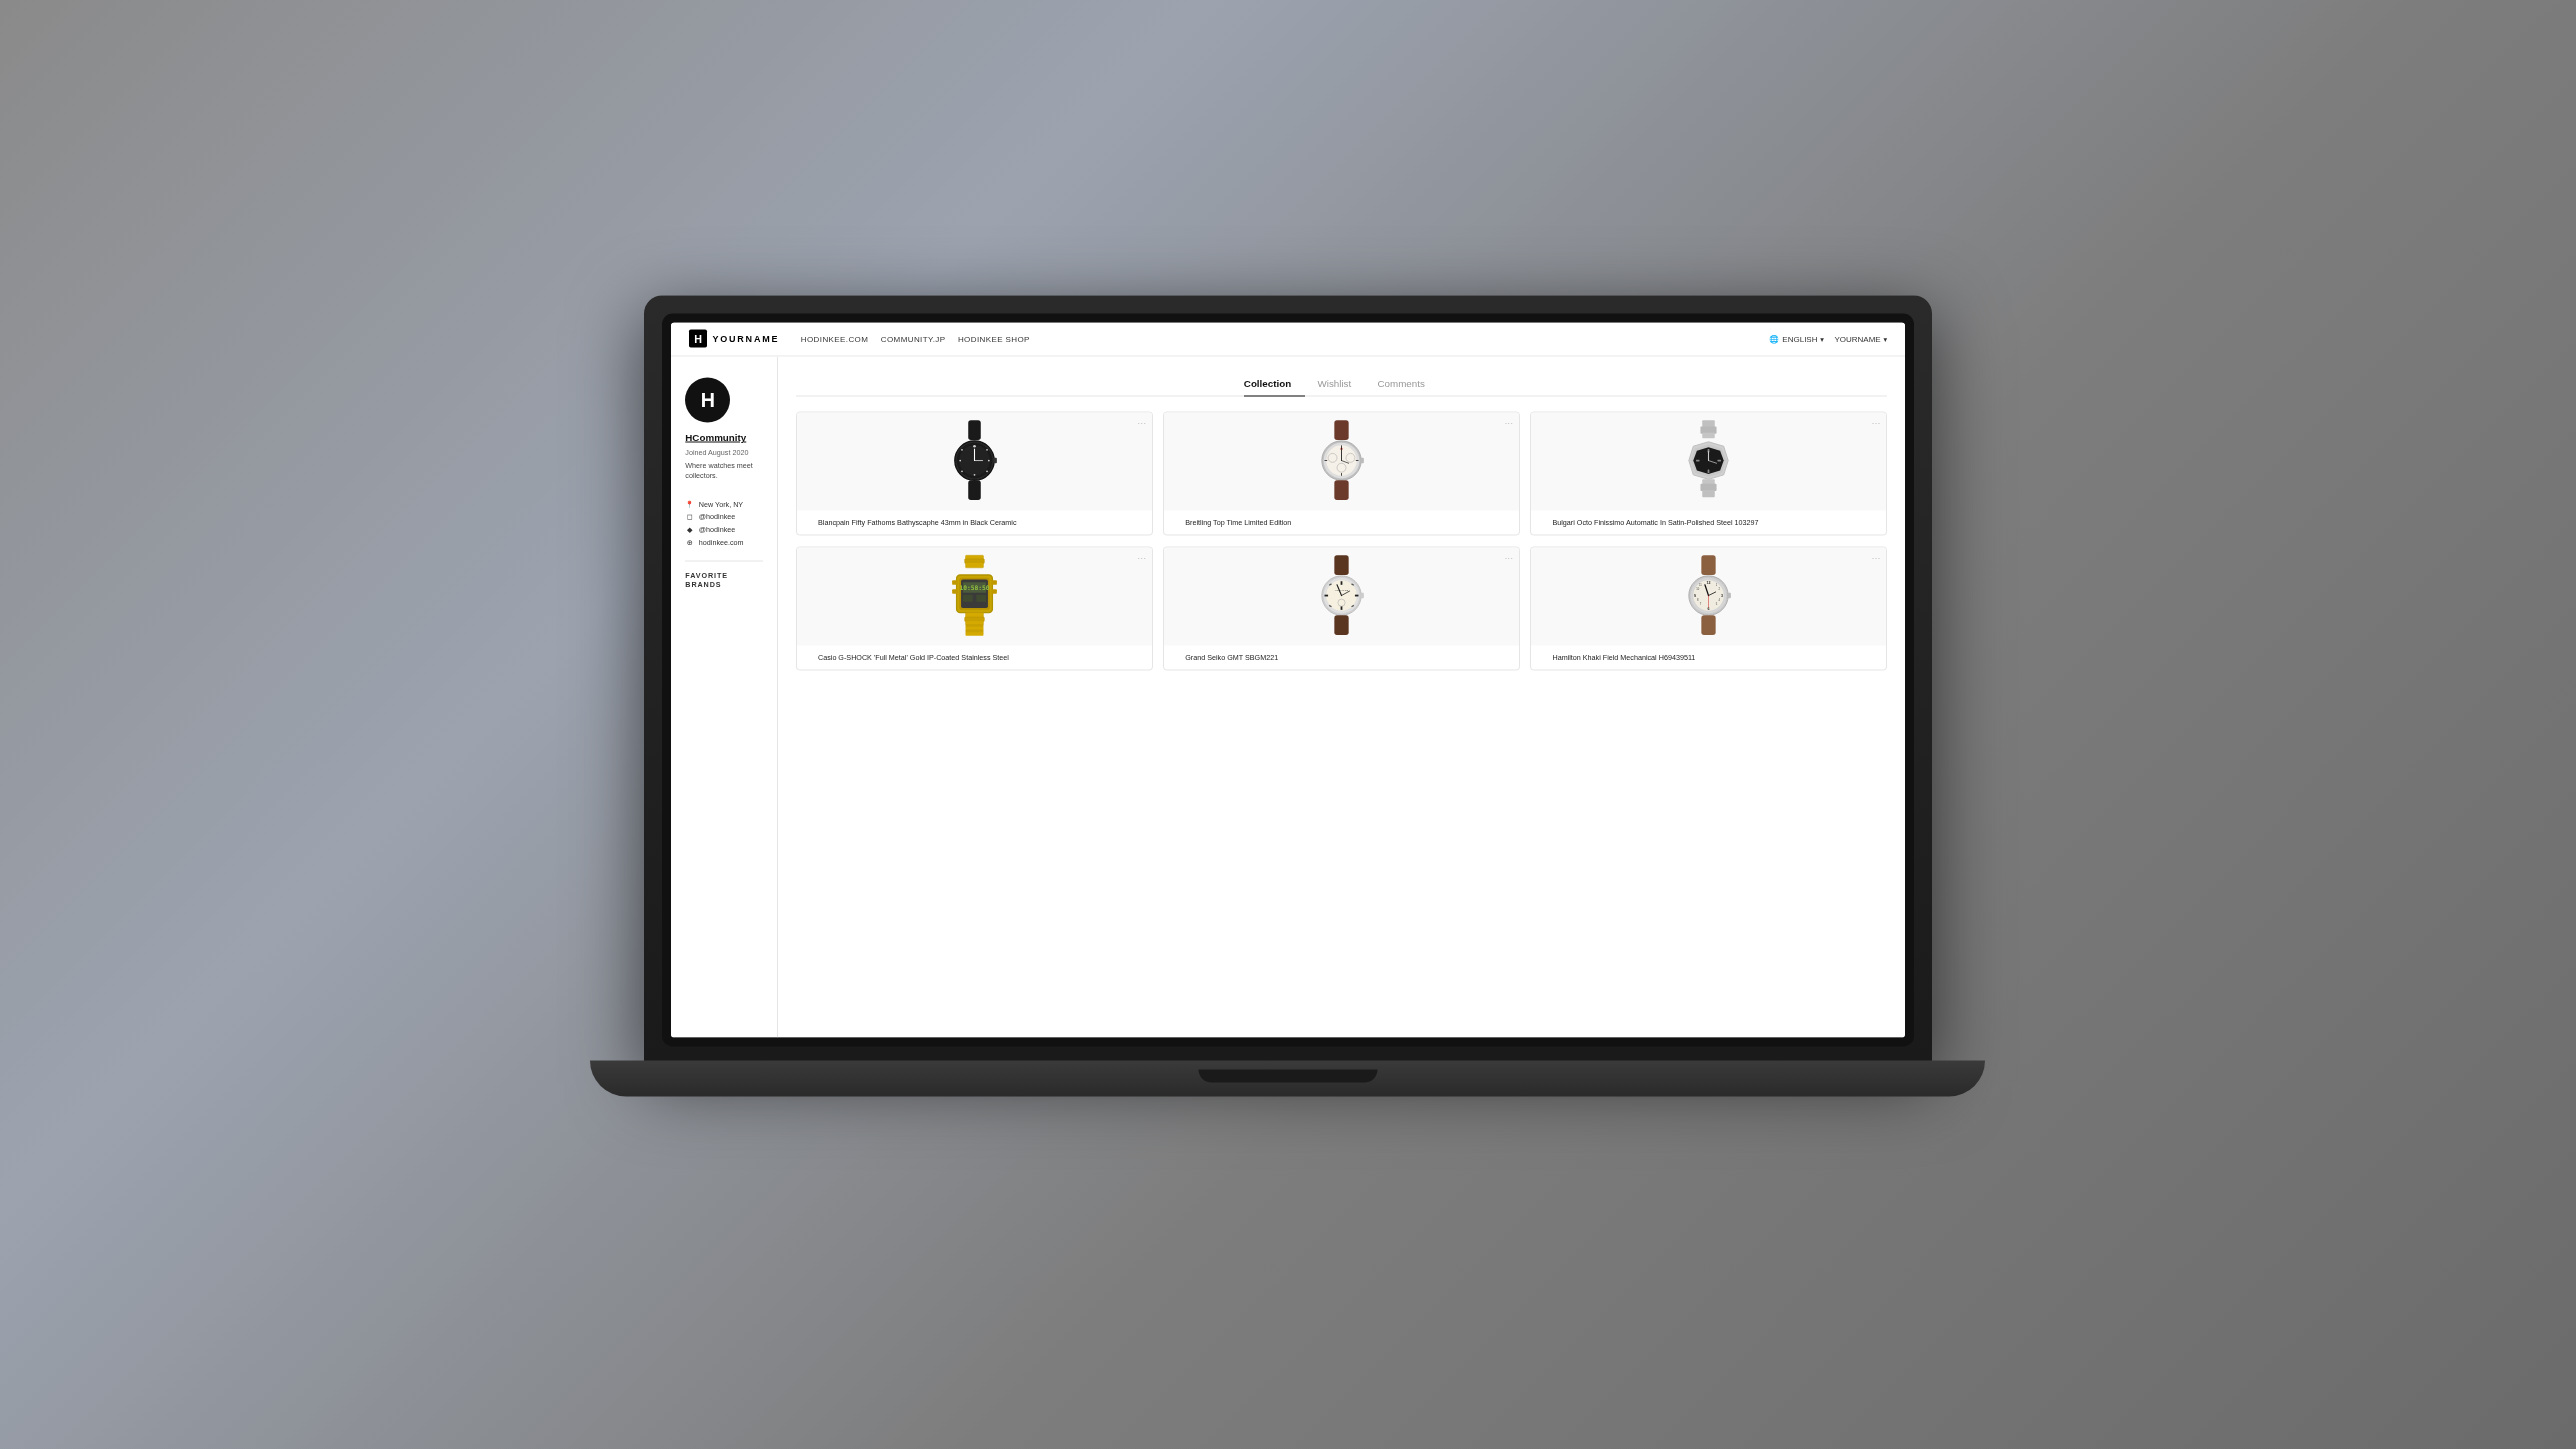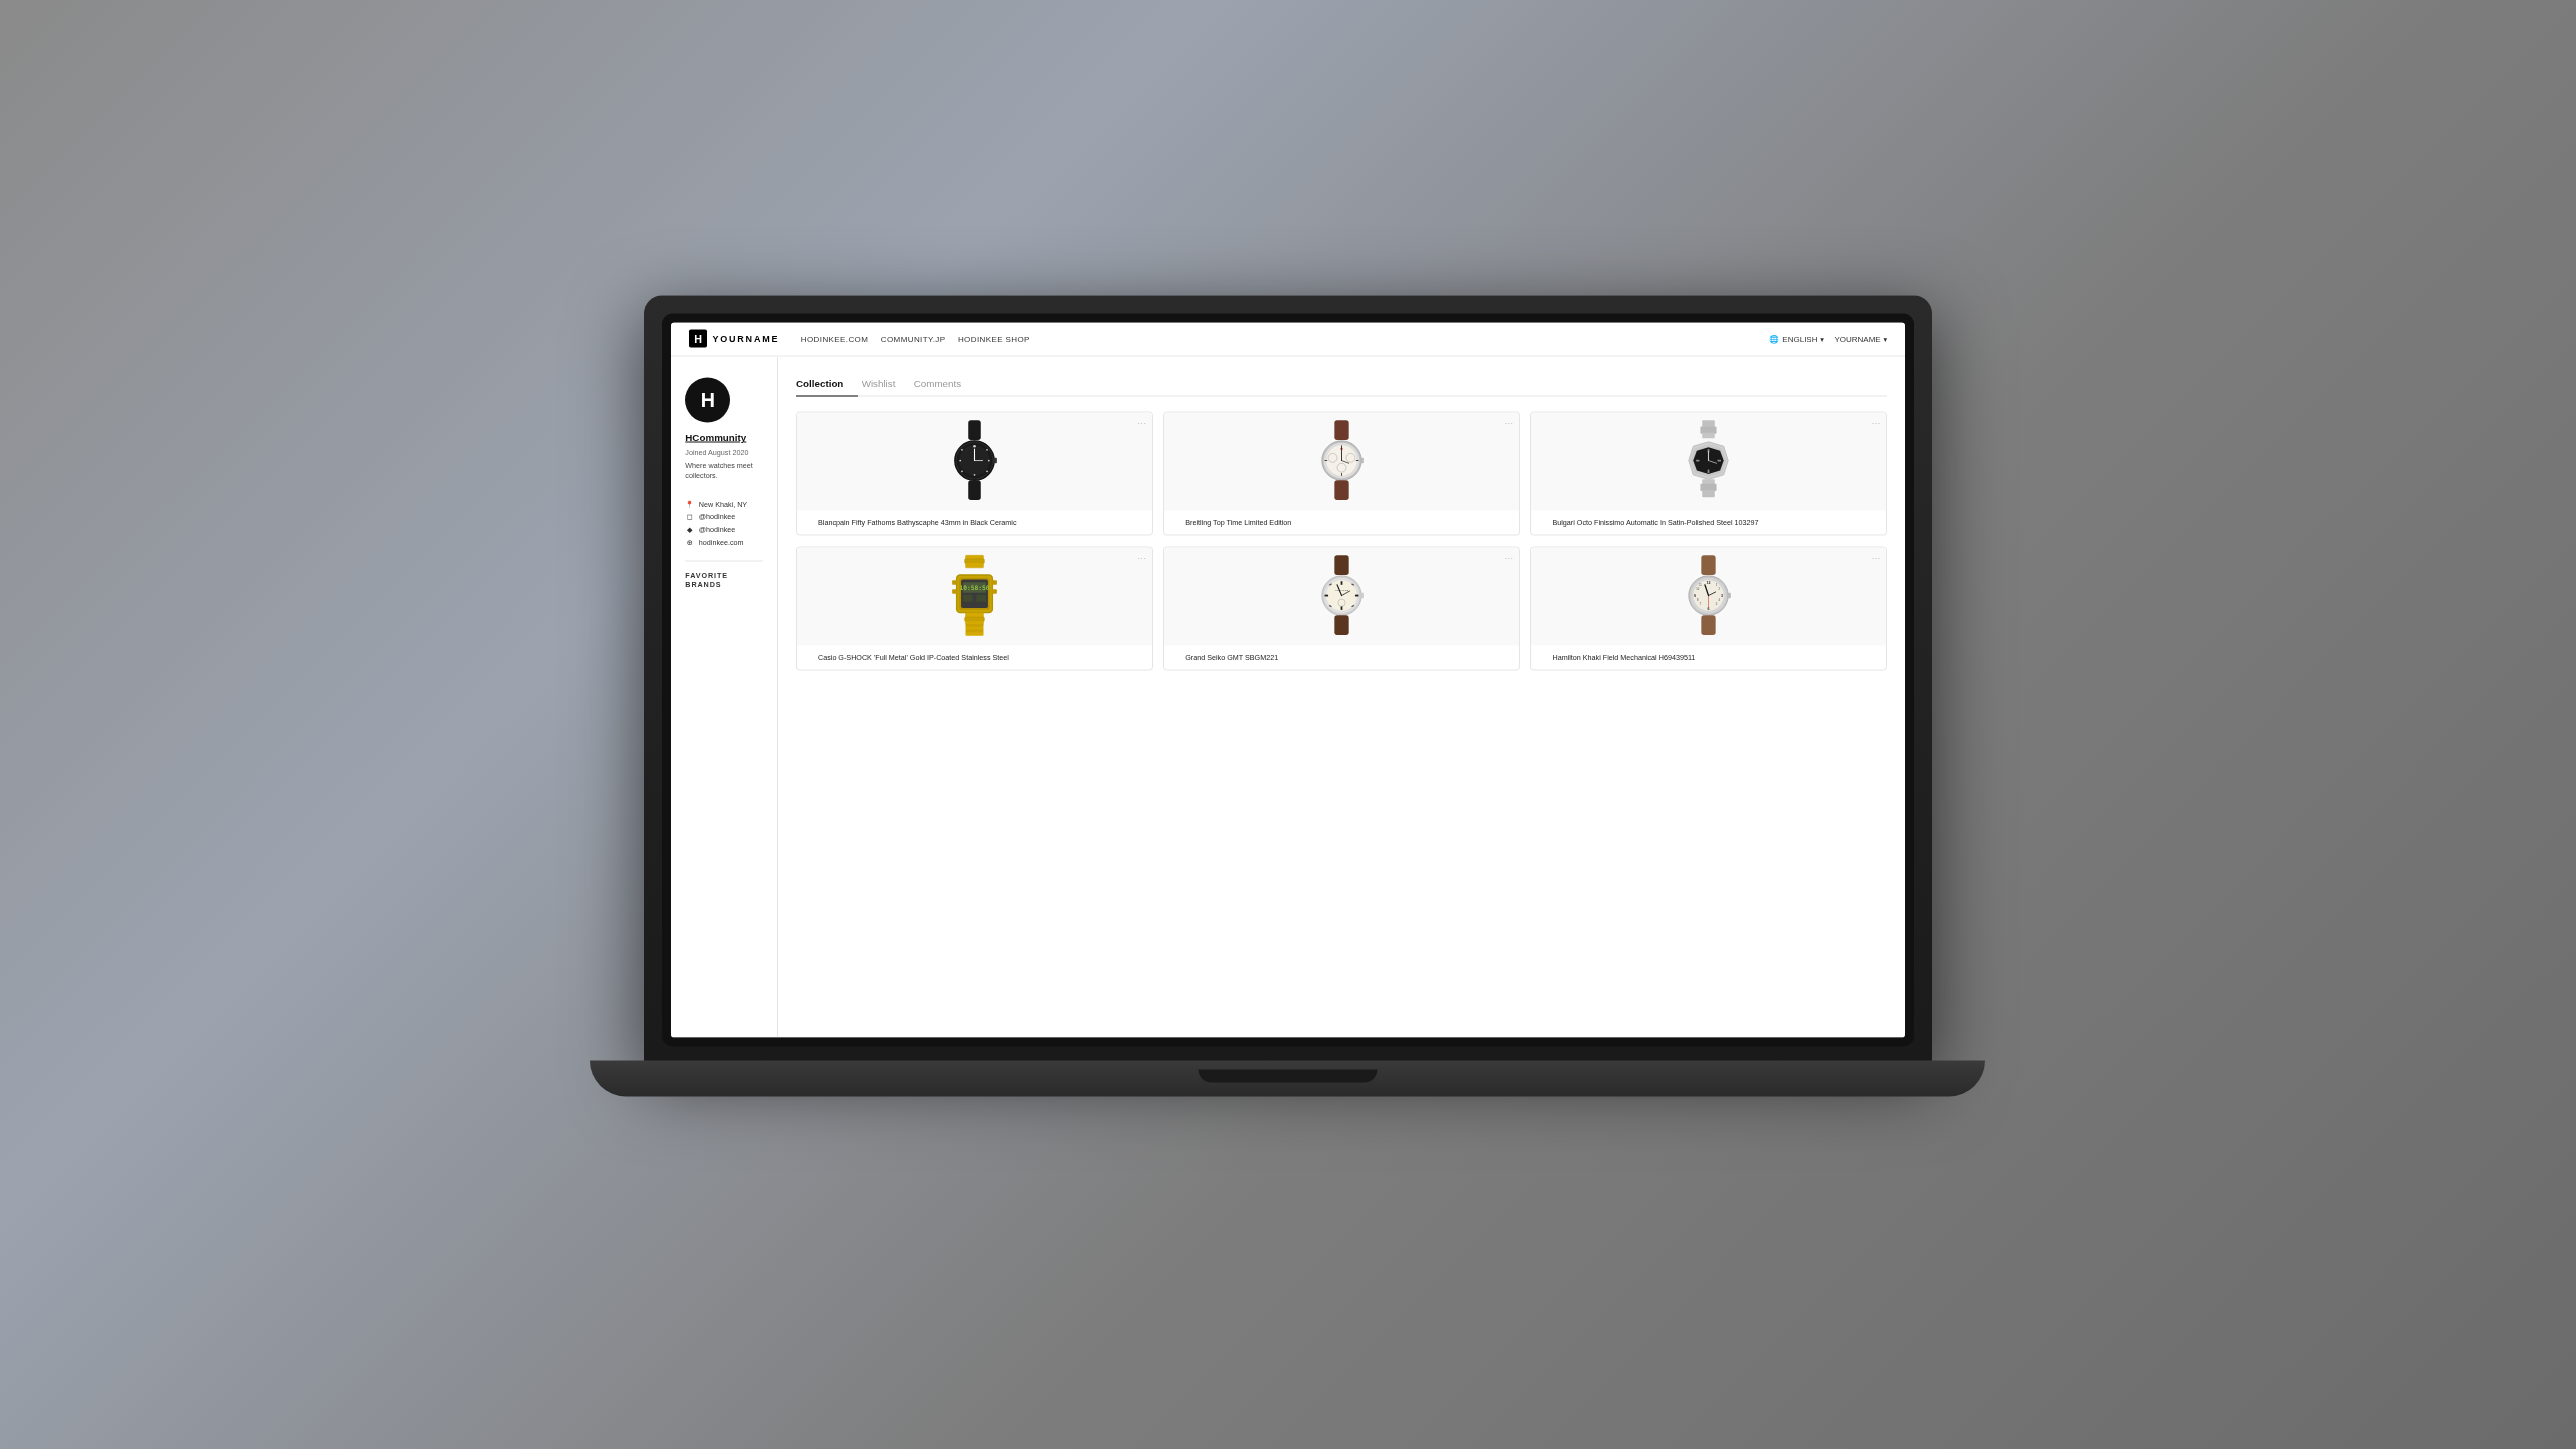--- a/index.html
+++ b/index.html
@@ -271,23 +271,24 @@
       right: 18px;
       font-size: 12.5px;
       color: #666;
       cursor: pointer;
       letter-spacing: 0.9px;
     }
 
     
     .tabs {
       display: flex;
-      gap: 4px;
+      gap: 12px;
       border-bottom: 0.9px solid #e5e5e5;
       margin-bottom: 14.3px;
+      justify-content: center;
     }
 
     .tab {
       padding: 7.2px 14.3px 7.2px 0;
       font-size: 9.8px;
       color: #999;
       cursor: pointer;
       border-bottom: 1.8px solid transparent;
       margin-bottom: -0.9px;
     }
@@ -392,21 +393,21 @@
               <div class="profile-avatar">
                 <span class="profile-avatar-letter">H</span>
               </div>
               <div class="profile-name">HCommunity</div>
               <div class="profile-joined">Joined August 2020</div>
               <div class="profile-bio">Where watches meet collectors.</div>
 
               <div class="profile-meta">
                 <div class="meta-item">
                   <span class="meta-icon">📍</span>
-                  <span>New Khaki, NY</span>
+                  <span>New York, NY</span>
                 </div>
                 <div class="meta-item">
                   <span class="meta-icon">◻</span>
                   <span>@hodinkee</span>
                 </div>
                 <div class="meta-item">
                   <span class="meta-icon">◆</span>
                   <span>@hodinkee</span>
                 </div>
                 <div class="meta-item">

